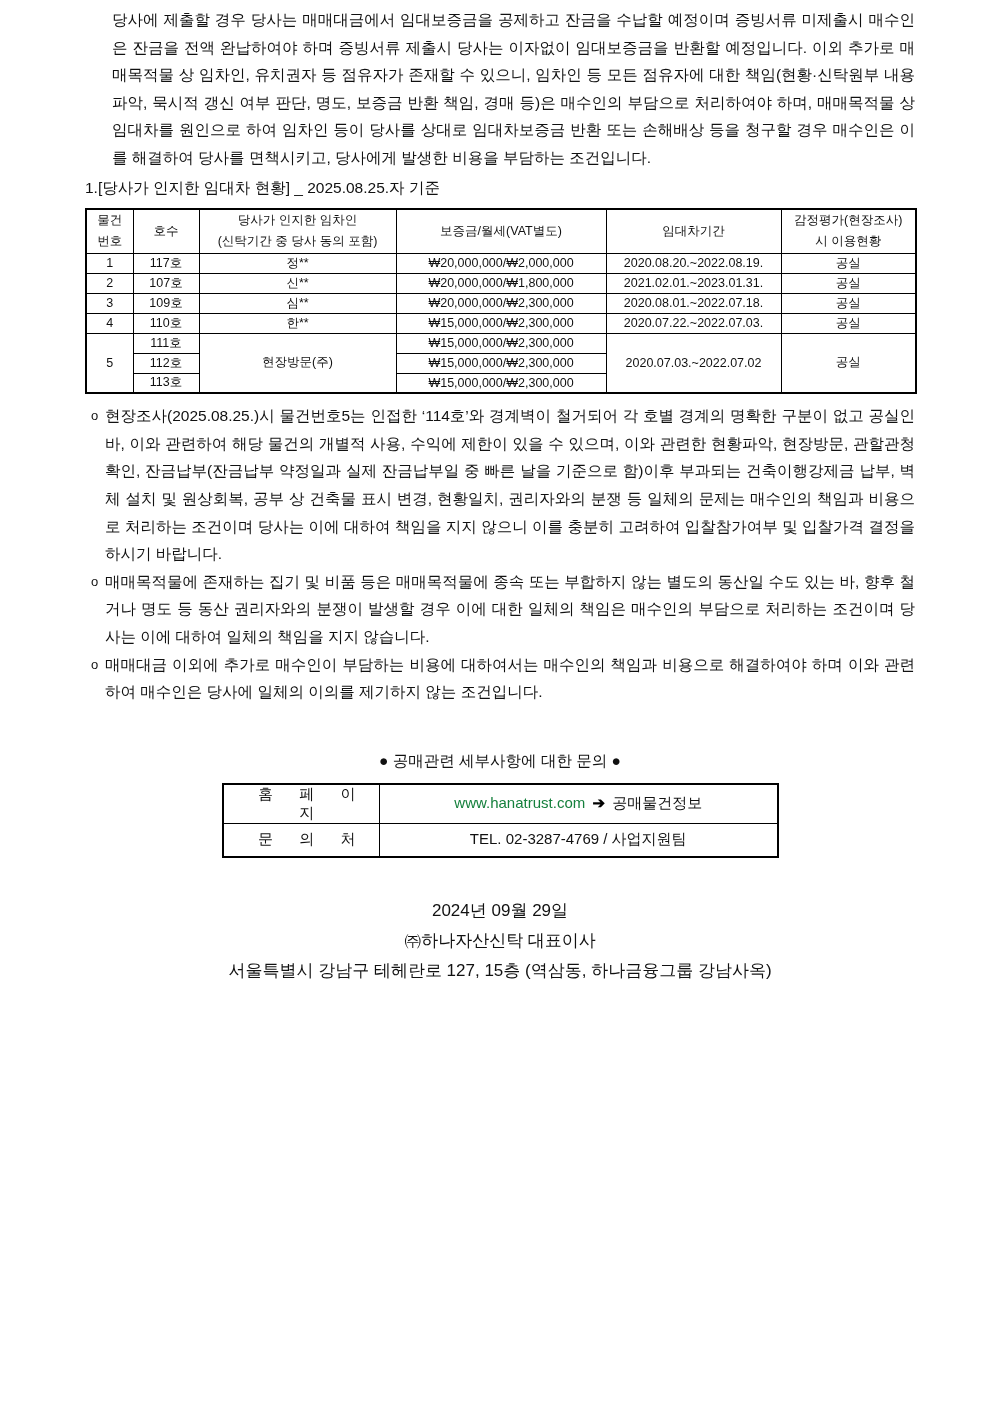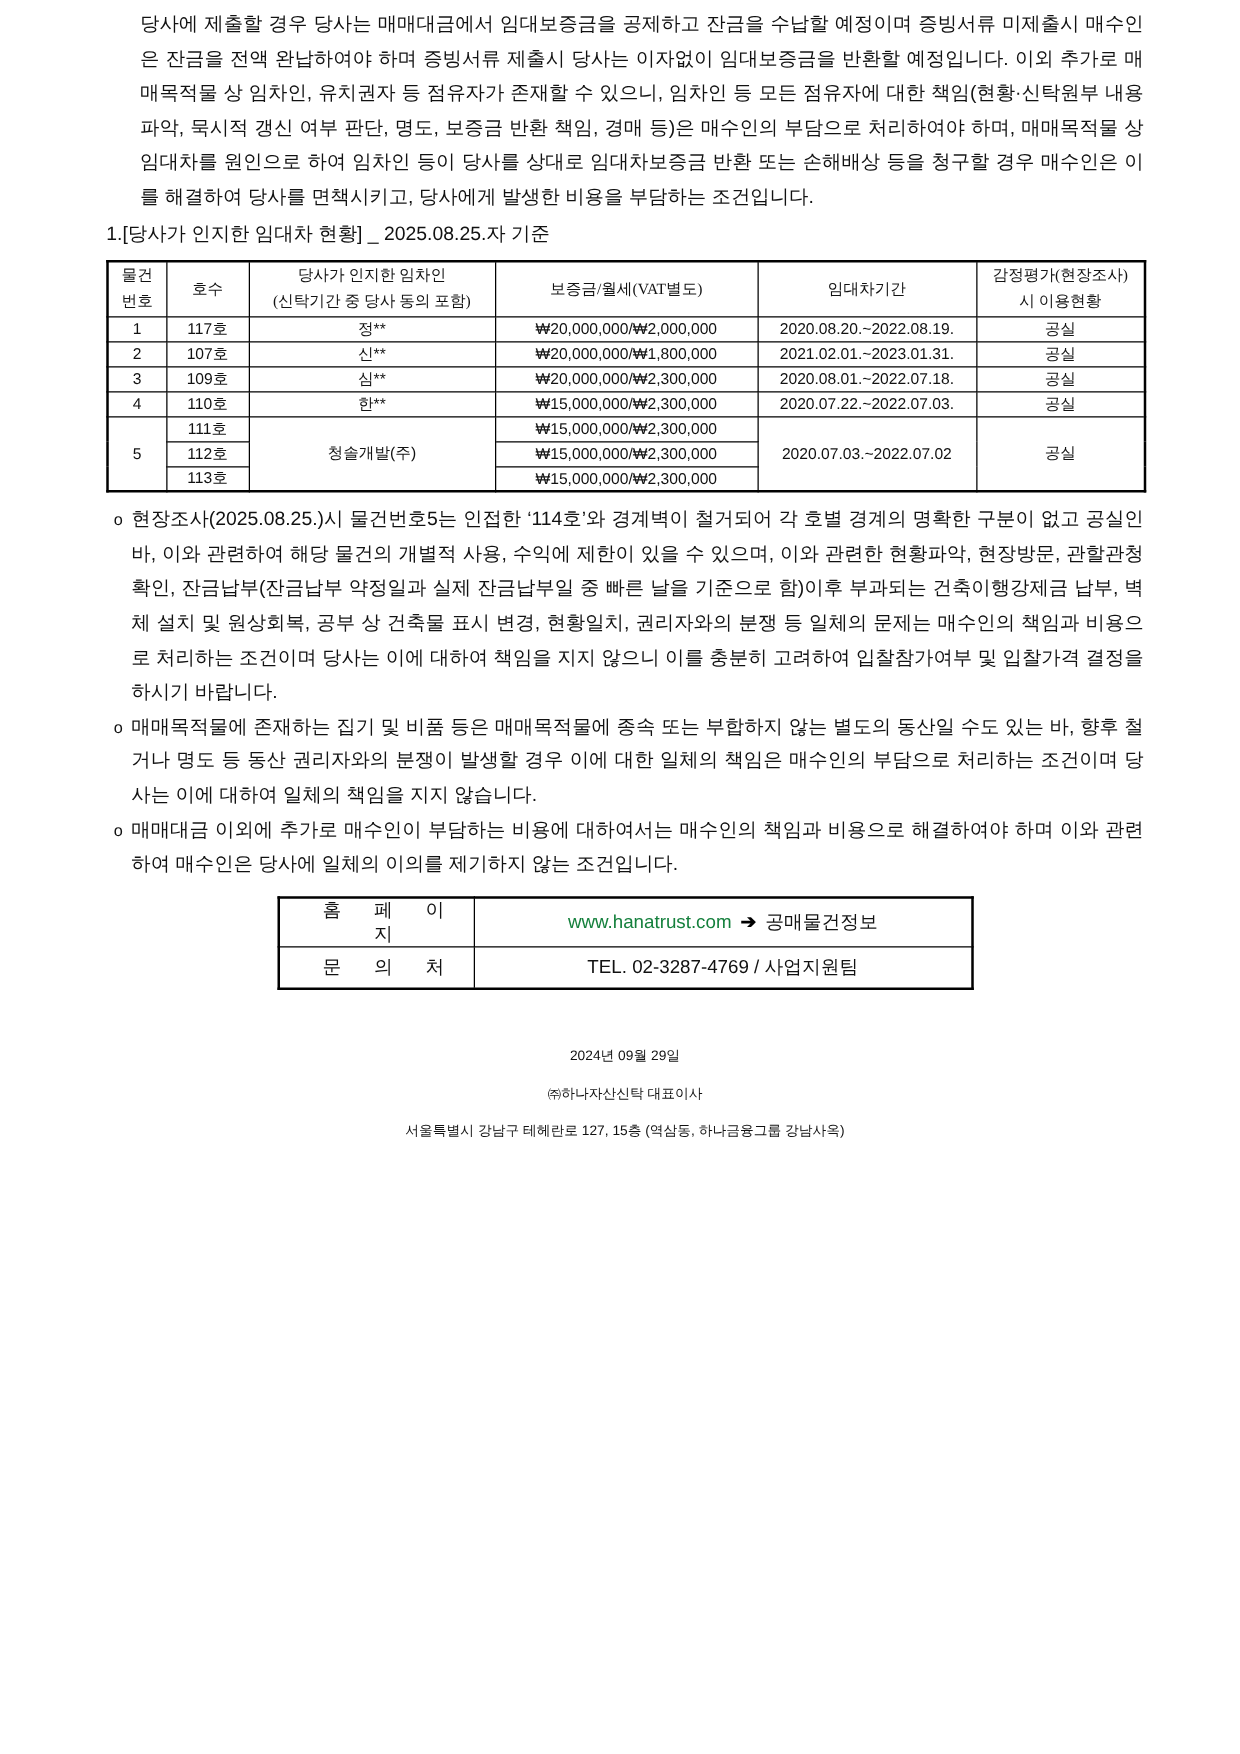--- a/index.html
+++ b/index.html
@@ -38,21 +38,21 @@
   table.lease th, table.lease td {
     border: 1px solid #000;
     text-align: center;
     vertical-align: middle;
     font-size: 12.5px;
     font-weight: normal;
     padding: 0 2px;
     overflow: hidden;
   }
   table.lease th { white-space: pre-line; line-height: 21px; }
-  table.lease tr.hdr { height: 44px; font-family: Liberation Serif, serif; }
+  table.lease tr.hdr { height: 44px; }
   table.lease tr.r { height: 20px; }
   col.c-no   { width: 47px;  }
   col.c-unit { width: 66px;  }
   col.c-ten  { width: 197px; }
   col.c-dep  { width: 210px; }
   col.c-per  { width: 175px; }
   col.c-app  { width: 135px; }
   
   .bullets { margin-top: 8px; }
   .bullet { display: flex; }
@@ -96,21 +96,21 @@
     letter-spacing: 5px;
     word-spacing: 12px;
     padding-left: 16px;
   }
   .link-purple { color: #15803d; }
   .arrow-glyph { font-weight: bold; color: #000; padding: 0 3px; }
   
   .footer {
     margin-top: 38px;
     text-align: center;
-    font-size: 11px;
+    font-size: 17px;
     line-height: 30px;
   }
 </style>
 </head>
 <body>
 
 <div class="doc">
 
   <div class="intro">당사에 제출할 경우 당사는 매매대금에서 임대보증금을 공제하고 잔금을 수납할 예정이며 증빙서류 미제출시 매수인은 잔금을 전액 완납하여야 하며 증빙서류 제출시 당사는 이자없이 임대보증금을 반환할 예정입니다. 이외 추가로 매매목적물 상 임차인, 유치권자 등 점유자가 존재할 수 있으니, 임차인 등 모든 점유자에 대한 책임(현황·신탁원부 내용 파악, 묵시적 갱신 여부 판단, 명도, 보증금 반환 책임, 경매 등)은 매수인의 부담으로 처리하여야 하며, 매매목적물 상 임대차를 원인으로 하여 임차인 등이 당사를 상대로 임대차보증금 반환 또는 손해배상 등을 청구할 경우 매수인은 이를 해결하여 당사를 면책시키고, 당사에게 발생한 비용을 부담하는 조건입니다.</div>
 
@@ -165,21 +165,21 @@
         <td>4</td>
         <td>110호</td>
         <td>한**</td>
         <td>₩15,000,000/₩2,300,000</td>
         <td>2020.07.22.~2022.07.03.</td>
         <td>공실</td>
       </tr>
       <tr class="r">
         <td rowspan="3">5</td>
         <td>111호</td>
-        <td rowspan="3">청솔개발(주)</td>
+        <td rowspan="3">현장방문(주)</td>
         <td>₩15,000,000/₩2,300,000</td>
         <td rowspan="3">2020.07.03.~2022.07.02</td>
         <td rowspan="3">공실</td>
       </tr>
       <tr class="r">
         <td>112호</td>
         <td>₩15,000,000/₩2,300,000</td>
       </tr>
       <tr class="r">
         <td>113호</td>
@@ -196,20 +196,21 @@
     <div class="bullet">
       <div class="bullet-marker">o</div>
       <div class="bullet-text">매매목적물에 존재하는 집기 및 비품 등은 매매목적물에 종속 또는 부합하지 않는 별도의 동산일 수도 있는 바, 향후 철거나 명도 등 동산 권리자와의 분쟁이 발생할 경우 이에 대한 일체의 책임은 매수인의 부담으로 처리하는 조건이며 당사는 이에 대하여 일체의 책임을 지지 않습니다.</div>
     </div>
     <div class="bullet">
       <div class="bullet-marker">o</div>
       <div class="bullet-text">매매대금 이외에 추가로 매수인이 부담하는 비용에 대하여서는 매수인의 책임과 비용으로 해결하여야 하며 이와 관련하여 매수인은 당사에 일체의 이의를 제기하지 않는 조건입니다.</div>
     </div>
   </div>
 
+  <div class="inquiry-title">● 공매관련 세부사항에 대한 문의 ●</div>
 
   <table class="contact">
     <tbody>
       <tr>
         <td class="contact-label">홈 페 이 지</td>
         <td>
           <span class="link-purple">www.hanatrust.com</span>
           <span class="arrow-glyph">➔</span>
           <span>공매물건정보</span>
         </td>

